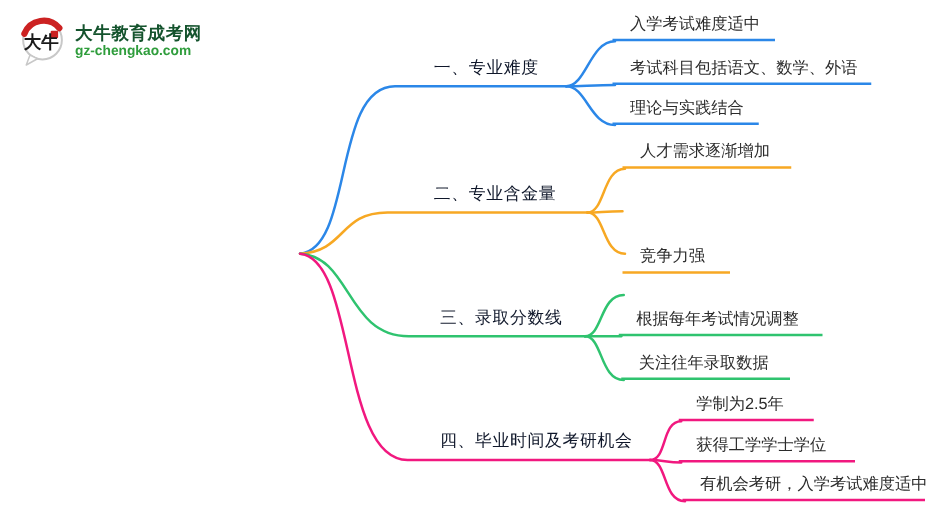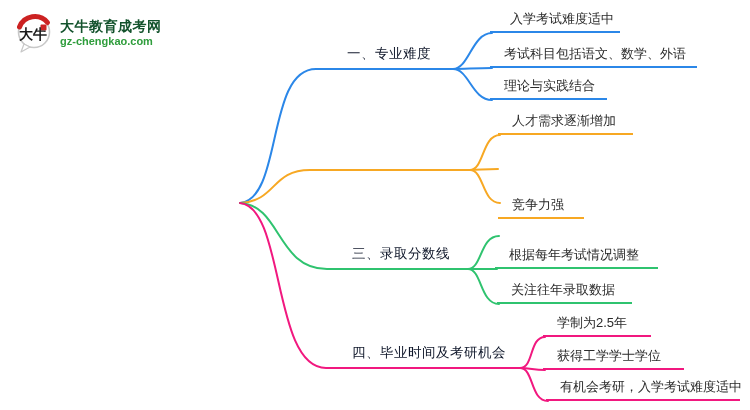--- a/index.html
+++ b/index.html
@@ -100,24 +100,25 @@
       <text x="19" y="26.5" text-anchor="middle" font-size="14" font-weight="bold" fill="#1a1a1a">大牛</text>
     </svg>
     <div class="brand">
       <div class="site-name" style="color: #14532d;">大牛教育成考网</div>
       <div class="site-domain" style="color: rgb(47, 157, 60);">gz-chengkao.com</div>
     </div>
   </div>
 
 
   <div class="branch-label bl0">一、专业难度</div>
+  <div class="branch-label bl1">二、专业含金量</div>
   <div class="branch-label bl2">三、录取分数线</div>
   <div class="branch-label bl3">四、毕业时间及考研机会</div>
 
-  <div class="leaf lf0a" style="border-bottom-color: rgb(43, 135, 232); text-align: center;">入学考试难度适中</div>
+  <div class="leaf lf0a" style="border-bottom-color: rgb(43, 135, 232);">入学考试难度适中</div>
   <div class="leaf lf0b" style="border-bottom-color: rgb(43, 135, 232);">考试科目包括语文、数学、外语</div>
   <div class="leaf lf0c" style="border-bottom-color: rgb(43, 135, 232);">理论与实践结合</div>
 
   <div class="leaf lf1a" style="border-bottom-color: rgb(247, 168, 35);">人才需求逐渐增加</div>
   <div class="leaf lf1c" style="border-bottom-color: rgb(247, 168, 35);">竞争力强</div>
 
   <div class="leaf lf2b" style="border-bottom-color: rgb(47, 195, 111);">根据每年考试情况调整</div>
   <div class="leaf lf2c" style="border-bottom-color: rgb(47, 195, 111);">关注往年录取数据</div>
 
   <div class="leaf lf3a" style="border-bottom-color: rgb(241, 24, 127);">学制为2.5年</div>

